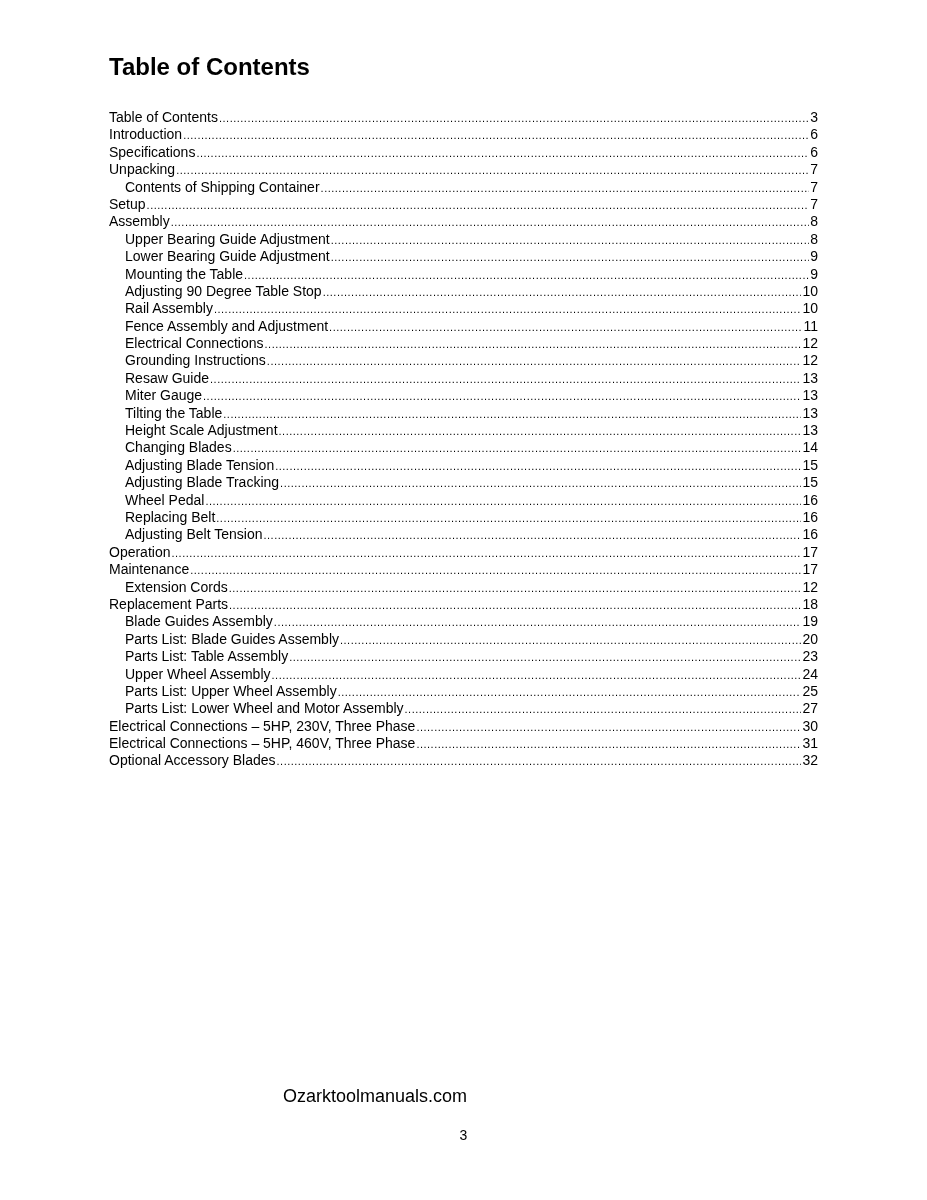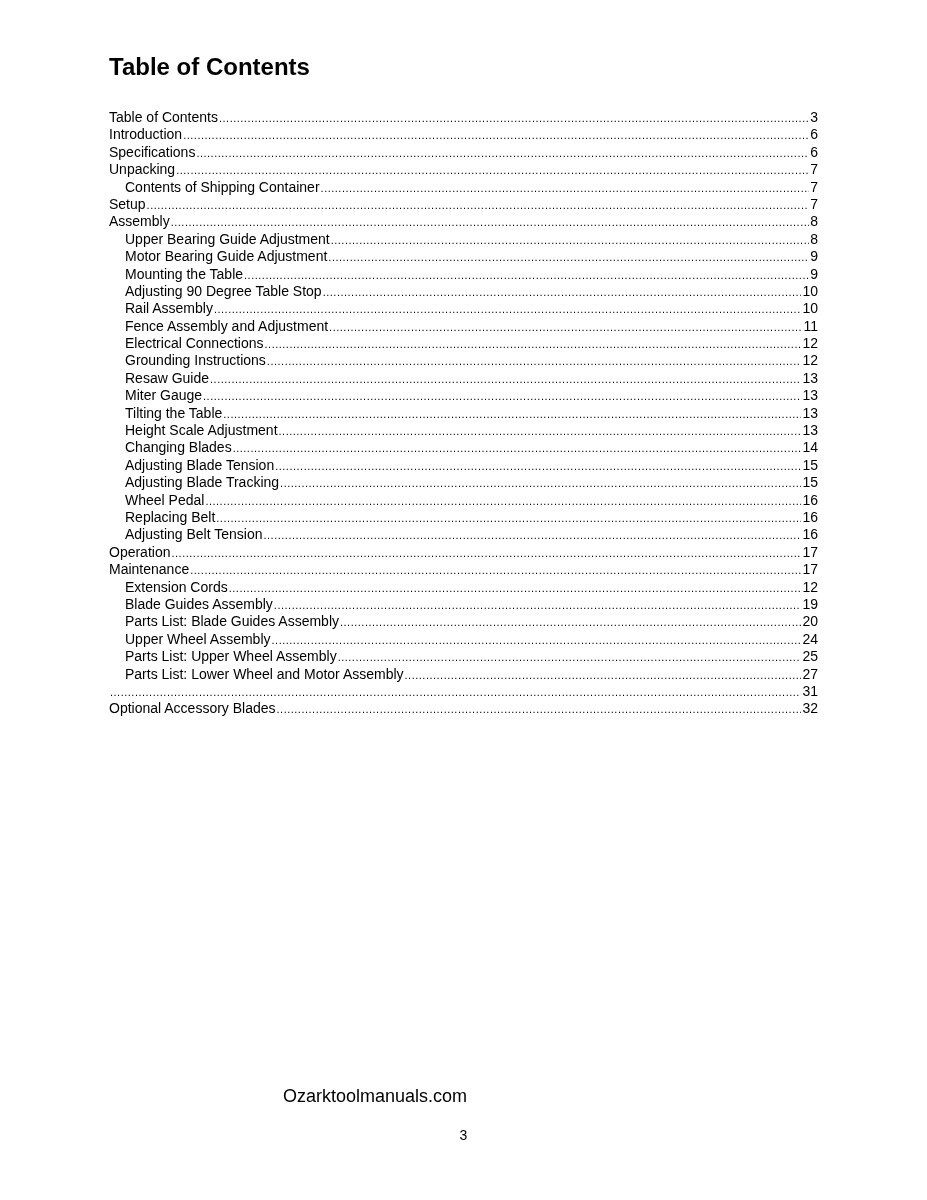--- a/index.html
+++ b/index.html
@@ -56,21 +56,21 @@
       <span class="label">Assembly</span>
       <span class="leader"></span>
       <span class="page">8</span>
     </div>
     <div class="entry indent">
       <span class="label">Upper Bearing Guide Adjustment</span>
       <span class="leader"></span>
       <span class="page">8</span>
     </div>
     <div class="entry indent">
-      <span class="label">Motor Bearing Guide Adjustment</span>
+      <span class="label">Lower Bearing Guide Adjustment</span>
       <span class="leader"></span>
       <span class="page">9</span>
     </div>
     <div class="entry indent">
       <span class="label">Mounting the Table</span>
       <span class="leader"></span>
       <span class="page">9</span>
     </div>
     <div class="entry indent">
       <span class="label">Adjusting 90 Degree Table Stop</span>
@@ -155,46 +155,62 @@
     <div class="entry">
       <span class="label">Maintenance</span>
       <span class="leader"></span>
       <span class="page">17</span>
     </div>
     <div class="entry indent">
       <span class="label">Extension Cords</span>
       <span class="leader"></span>
       <span class="page">12</span>
     </div>
+    <div class="entry">
+      <span class="label">Replacement Parts</span>
+      <span class="leader"></span>
+      <span class="page">18</span>
+    </div>
     <div class="entry indent">
       <span class="label">Blade Guides Assembly</span>
       <span class="leader"></span>
       <span class="page">19</span>
     </div>
     <div class="entry indent">
       <span class="label">Parts List: Blade Guides Assembly</span>
       <span class="leader"></span>
       <span class="page">20</span>
     </div>
     <div class="entry indent">
+      <span class="label">Parts List: Table Assembly</span>
+      <span class="leader"></span>
+      <span class="page">23</span>
+    </div>
+    <div class="entry indent">
       <span class="label">Upper Wheel Assembly</span>
       <span class="leader"></span>
       <span class="page">24</span>
     </div>
     <div class="entry indent">
       <span class="label">Parts List: Upper Wheel Assembly</span>
       <span class="leader"></span>
       <span class="page">25</span>
     </div>
     <div class="entry indent">
       <span class="label">Parts List: Lower Wheel and Motor Assembly</span>
       <span class="leader"></span>
       <span class="page">27</span>
     </div>
     <div class="entry">
+      <span class="label">Electrical Connections – 5HP, 230V, Three Phase</span>
+      <span class="leader"></span>
+      <span class="page">30</span>
+    </div>
+    <div class="entry">
+      <span class="label">Electrical Connections – 5HP, 460V, Three Phase</span>
       <span class="leader"></span>
       <span class="page">31</span>
     </div>
     <div class="entry">
       <span class="label">Optional Accessory Blades</span>
       <span class="leader"></span>
       <span class="page">32</span>
     </div>
   </div>
 

